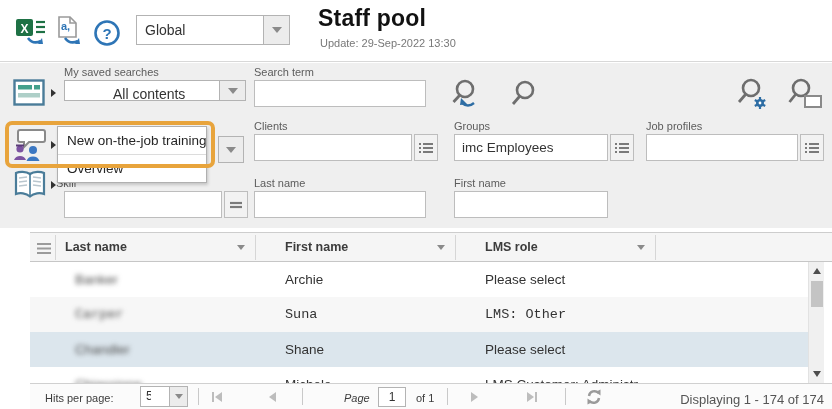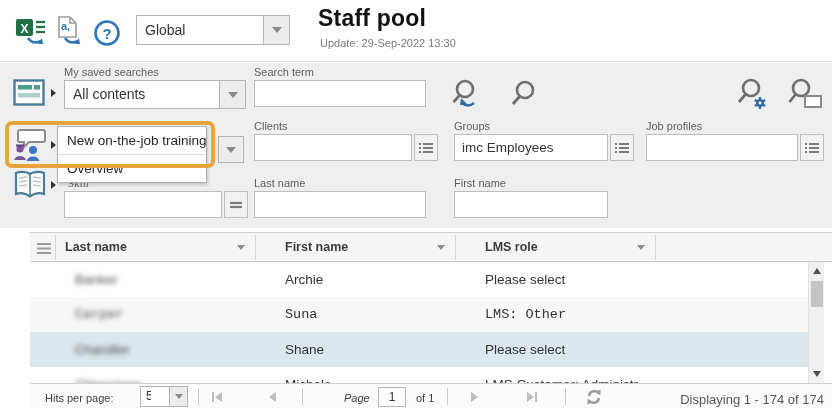--- a/index.html
+++ b/index.html
@@ -155,21 +155,21 @@
         <line x1="6" y1="16" x2="14" y2="15"></line>
       <line x1="20" y1="7" x2="28" y2="8"></line>
         <line x1="20" y1="11" x2="28" y2="12"></line>
         <line x1="20" y1="15" x2="28" y2="16"></line>
     </g>
   </svg>
 </div>
 <div class="abs side-arrow" style="left:51px; top:181px;"></div>
 
 <div class="abs fld-label" style="left:64px; top:66px;">My saved searches</div>
-<div class="abs combo" style="left:64px; top:80px; width:182px; height:29px;">
+<div class="abs combo" style="left:64px; top:80px; width:182px; height:21px;padding-left:40px;">
   <div class="combo-text">All contents</div>
   <div class="combo-btn">
       <div class="caret-down"></div>
     </div>
 </div>
 
 <div class="abs fld-label" style="left:254px; top:66px;">Search term</div>
 <input class="abs fld-input" style="left: 254px; top: 80px; width: 172px;" value="">
 
 <div class="abs tb-icon" style="left:450px; top:77px;">
@@ -262,21 +262,21 @@
   </svg>
 </div>
 
 <div class="abs ctx-menu">
   <div class="ctx-item">New on-the-job training</div>
   <div class="ctx-sep"></div>
   <div class="ctx-item">Overview</div>
 </div>
 <div class="abs hl-box"></div>
 
-<div class="abs fld-label" style="left:68px; top:177px;font-family:Liberation Serif, serif;">Skill</div>
+<div class="abs fld-label" style="left:56px; top:177px;">Skill</div>
 <input class="abs fld-input" style="left: 64px; top: 191px; width: 158px;" value="">
 <div class="abs picker-btn" style="left:224px; top:191px;">
   <svg width="12" height="10" viewBox="0 0 12 10">
     <g stroke="#7a7a7a" stroke-width="2.2">
         <line x1="0" y1="3" x2="12" y2="3"></line>
         <line x1="0" y1="7" x2="12" y2="7"></line>
       </g>
   </svg>
 </div>
 

